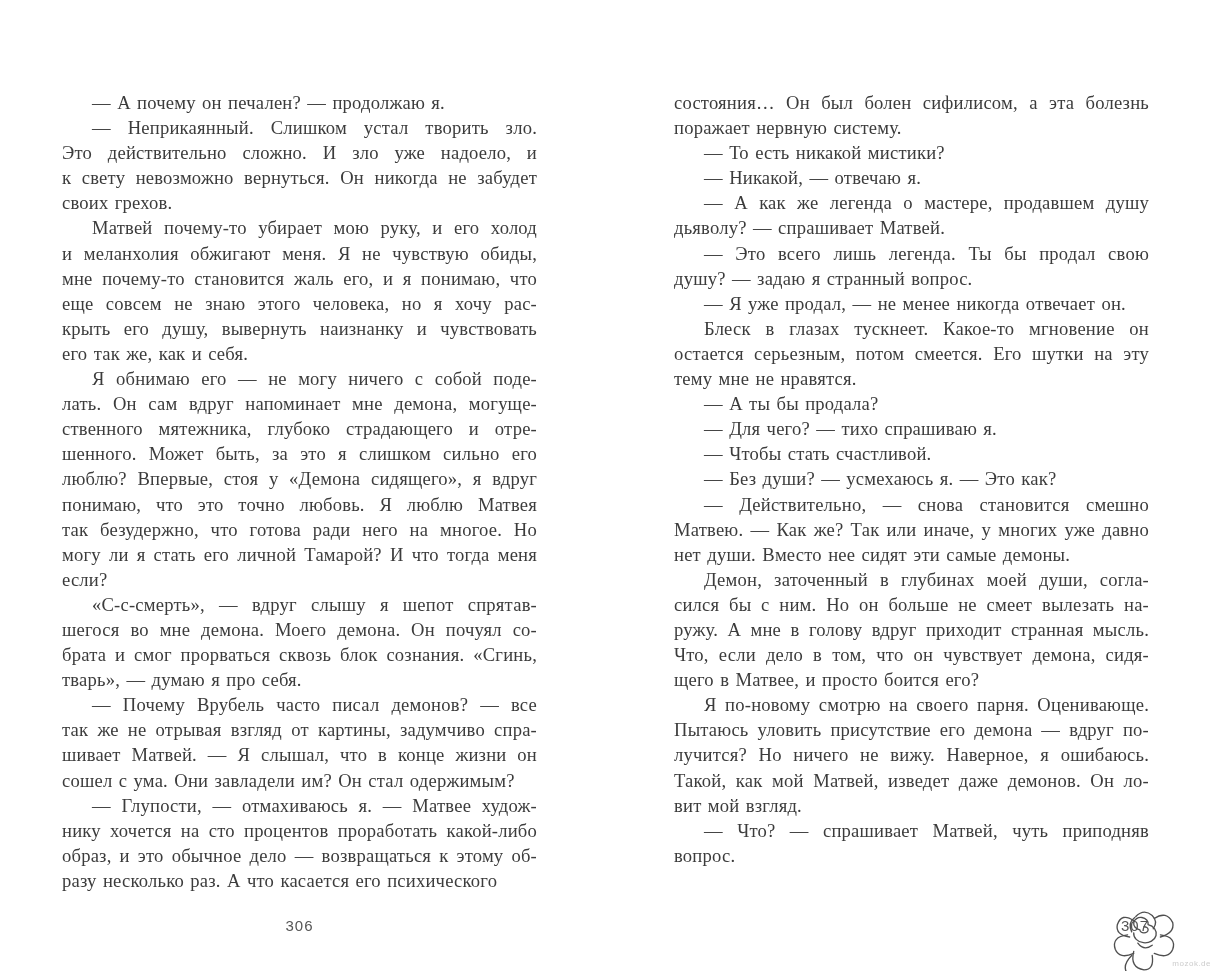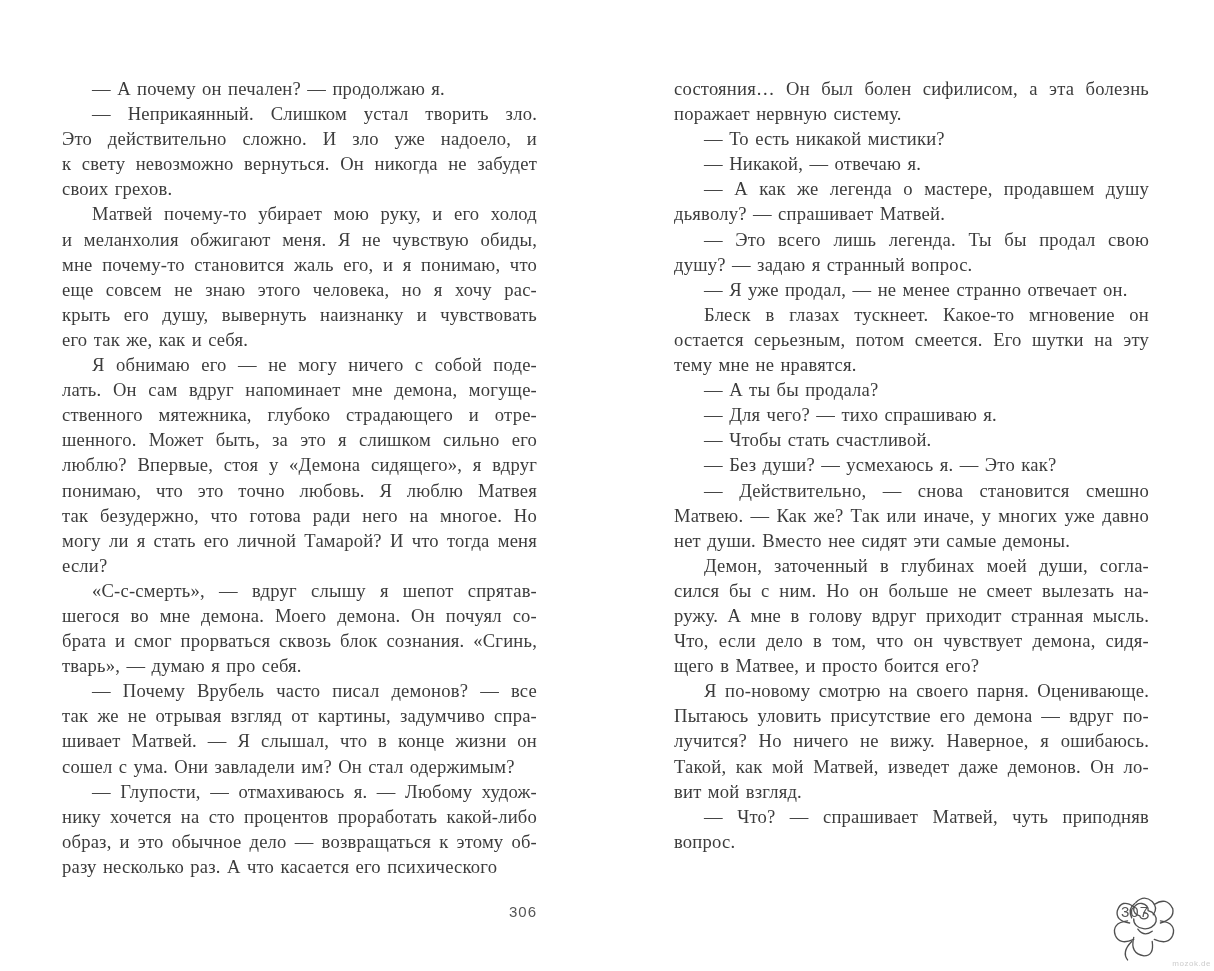--- a/index.html
+++ b/index.html
@@ -1,37 +1,37 @@
 <!DOCTYPE html>
 <html><head>
 <meta charset="utf-8">
 <style>
   html,body{margin:0;padding:0;}
   body{
     width:1214px;height:971px;position:relative;background:#ffffff;
     font-family:"Liberation Serif","DejaVu Serif",serif;
     color:#3c3c3c;overflow:hidden;
   }
-  .spread{position:absolute;inset:0;}
+  .spread{position:absolute;inset:0;margin-top:14px;}
   .text-col{position:absolute;top:76px;width:475px;}
   #left-col{left:62px;}
   #right-col{left:674px;}
   .line{
     font-size:18.6px;line-height:25.1px;height:25.1px;overflow:hidden;
     text-align:justify;text-align-last:justify;
     letter-spacing:0.2px;word-spacing:1.5px;
   }
   .line.last{text-align:left;text-align-last:left;}
   .line.indent{text-indent:30px;}
   .page-number{
     position:absolute;top:903px;width:475px;text-align:center;
     font-family:"Liberation Sans","DejaVu Sans",sans-serif;
     font-size:15px;color:#555555;letter-spacing:1px;
   }
-  #page-num-left{left:62px;text-align:right;}
+  #page-num-left{left:62px;}
   #page-num-right{left:674px;text-align:right;}
   .rose{position:absolute;left:1106px;top:884px;width:76px;height:78px;}
   .watermark{
     position:absolute;right:3px;bottom:3px;
     font-family:Liberation Sans, sans-serif;
     font-size:8px;color:#cccccc;letter-spacing:0.5px;
   }
 </style>
 </head>
 <body>
@@ -60,36 +60,36 @@
       <div class="line">могу ли я стать его личной Тамарой? И что тогда меня</div>
       <div class="line last">если?</div>
       <div class="line indent">«С-с-смерть», — вдруг слышу я шепот спрятав-</div>
       <div class="line">шегося во мне демона. Моего демона. Он почуял со-</div>
       <div class="line">брата и смог прорваться сквозь блок сознания. «Сгинь,</div>
       <div class="line last">тварь», — думаю я про себя.</div>
       <div class="line indent">— Почему Врубель часто писал демонов? — все</div>
       <div class="line">так же не отрывая взгляд от картины, задумчиво спра-</div>
       <div class="line">шивает Матвей. — Я слышал, что в конце жизни он</div>
       <div class="line last">сошел с ума. Они завладели им? Он стал одержимым?</div>
-      <div class="line indent">— Глупости, — отмахиваюсь я. — Любому худож-</div>
+      <div class="line indent">— Глупости, — отмахиваюсь я. — Матвее худож-</div>
       <div class="line">нику хочется на сто процентов проработать какой-либо</div>
       <div class="line">образ, и это обычное дело — возвращаться к этому об-</div>
       <div class="line last">разу несколько раз. А что касается его психического</div>
     </div>
 
   <div id="right-col" class="text-col">
       <div class="line">состояния… Он был болен сифилисом, а эта болезнь</div>
       <div class="line last">поражает нервную систему.</div>
       <div class="line indent last">— То есть никакой мистики?</div>
       <div class="line indent last">— Никакой, — отвечаю я.</div>
       <div class="line indent">— А как же легенда о мастере, продавшем душу</div>
       <div class="line last">дьяволу? — спрашивает Матвей.</div>
       <div class="line indent">— Это всего лишь легенда. Ты бы продал свою</div>
       <div class="line last">душу? — задаю я странный вопрос.</div>
-      <div class="line indent last">— Я уже продал, — не менее странно отвечает он.</div>
+      <div class="line indent last">— Я уже продал, — не менее никогда отвечает он.</div>
       <div class="line indent">Блеск в глазах тускнеет. Какое-то мгновение он</div>
       <div class="line">остается серьезным, потом смеется. Его шутки на эту</div>
       <div class="line last">тему мне не нравятся.</div>
       <div class="line indent last">— А ты бы продала?</div>
       <div class="line indent last">— Для чего? — тихо спрашиваю я.</div>
       <div class="line indent last">— Чтобы стать счастливой.</div>
       <div class="line indent last">— Без души? — усмехаюсь я. — Это как?</div>
       <div class="line indent">— Действительно, — снова становится смешно</div>
       <div class="line">Матвею. — Как же? Так или иначе, у многих уже давно</div>
       <div class="line last">нет души. Вместо нее сидят эти самые демоны.</div>

